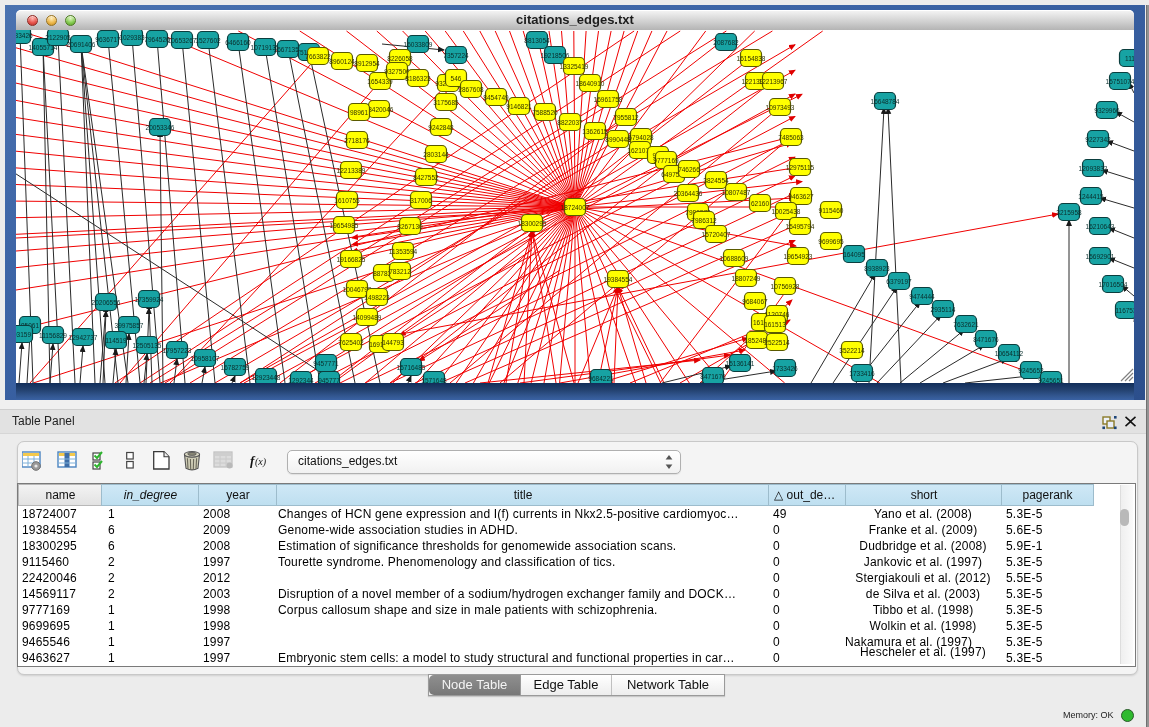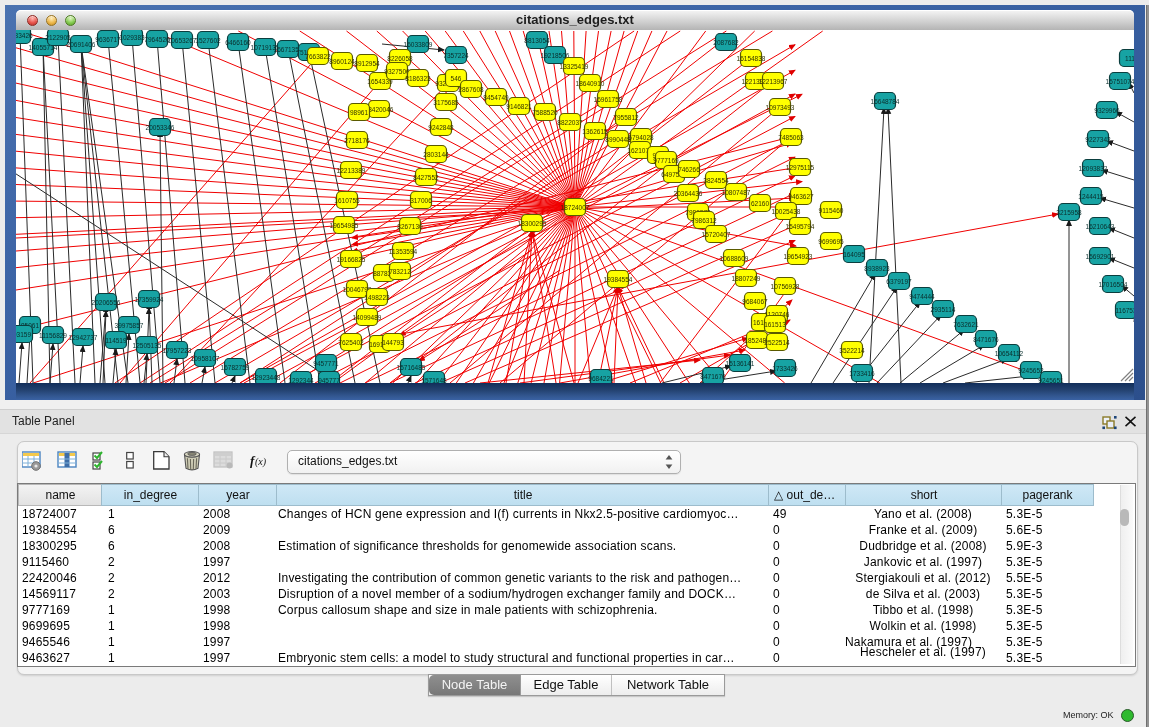--- a/index.html
+++ b/index.html
@@ -601,59 +601,60 @@
   <svg class="abs" style="left:377px;top:4px;" width="8" height="14" viewBox="0 0 8 14">
     <path d="M4,0 L7.4,4.4 L0.6,4.4 z" fill="#555"></path>
     <path d="M4,14 L7.4,9.6 L0.6,9.6 z" fill="#555"></path>
   </svg>
 </div>
 
 <div class="abs" style="left:17px;top:483px;width:1117px;height:182px;background:#fff;border:1px solid #7a7a7a;"></div>
 
 <div class="abs" style="left:18px;top:484px;width:1074px;height:21px;font-size:12px;color:#111;">
   <div class="abs" style="left:0;top:0;width:83px;height:20px;background:linear-gradient(#f3f3f3,#e2e2e2);border:1px solid #b8b8b8;border-right:none;line-height:20px;text-align:center;">name</div>
-  <div class="abs" style="left:83px;top:0;width:97px;height:20px;background:linear-gradient(#cfe8f6,#bedff0);border:1px solid #9dbccc;border-right:none;line-height:20px;text-align:center;">in_degree</div>
+  <div class="abs" style="left:83px;top:0;width:97px;height:20px;background:linear-gradient(#cfe8f6,#bedff0);border:1px solid #9dbccc;border-right:none;line-height:20px;text-align:center;font-style:italic;">in_degree</div>
   <div class="abs" style="left:180px;top:0;width:78px;height:20px;background:linear-gradient(#cfe8f6,#bedff0);border:1px solid #9dbccc;border-right:none;line-height:20px;text-align:center;">year</div>
   <div class="abs" style="left:258px;top:0;width:492px;height:20px;background:linear-gradient(#cfe8f6,#bedff0);border:1px solid #9dbccc;border-right:none;line-height:20px;text-align:center;">title</div>
   <div class="abs" style="left:750px;top:0;width:77px;height:20px;background:linear-gradient(#cfe8f6,#bedff0);border:1px solid #9dbccc;border-right:none;line-height:20px;text-align:left;"><span style="margin-left:5px;">△ out_de…</span></div>
   <div class="abs" style="left:827px;top:0;width:156px;height:20px;background:linear-gradient(#cfe8f6,#bedff0);border:1px solid #9dbccc;border-right:none;line-height:20px;text-align:center;">short</div>
   <div class="abs" style="left:983px;top:0;width:91px;height:20px;background:linear-gradient(#cfe8f6,#bedff0);border:1px solid #9dbccc;line-height:20px;text-align:center;">pagerank</div>
 </div>
 
 <div class="abs" id="rows" style="left:18px;top:505px;width:1074px;height:161px;font-size:12px;color:#000;letter-spacing:0.2px;overflow:hidden;">
 <div class="abs" style="left:4px;top:2px;">18724007</div>
     <div class="abs" style="left:90px;top:2px;">1</div>
     <div class="abs" style="left:185px;top:2px;">2008</div>
     <div class="abs" style="left:260px;top:2px;white-space:nowrap;width:504px;overflow:hidden;">Changes of HCN gene expression and I(f) currents in Nkx2.5‑positive cardiomyoc…</div>
     <div class="abs" style="left:755px;top:2px;">49</div>
     <div class="abs" style="left:827px;top:2px;width:156px;text-align:center;white-space:nowrap;">Yano et al. (2008)</div>
     <div class="abs" style="left:988px;top:2px;">5.3E‑5</div>
 <div class="abs" style="left:4px;top:18px;">19384554</div>
     <div class="abs" style="left:90px;top:18px;">6</div>
     <div class="abs" style="left:185px;top:18px;">2009</div>
+    <div class="abs" style="left:260px;top:18px;white-space:nowrap;width:504px;overflow:hidden;">Genome‑wide association studies in ADHD.</div>
     <div class="abs" style="left:755px;top:18px;">0</div>
     <div class="abs" style="left:827px;top:18px;width:156px;text-align:center;white-space:nowrap;">Franke et al. (2009)</div>
     <div class="abs" style="left:988px;top:18px;">5.6E‑5</div>
 <div class="abs" style="left:4px;top:34px;">18300295</div>
     <div class="abs" style="left:90px;top:34px;">6</div>
     <div class="abs" style="left:185px;top:34px;">2008</div>
     <div class="abs" style="left:260px;top:34px;white-space:nowrap;width:504px;overflow:hidden;">Estimation of significance thresholds for genomewide association scans.</div>
     <div class="abs" style="left:755px;top:34px;">0</div>
     <div class="abs" style="left:827px;top:34px;width:156px;text-align:center;white-space:nowrap;">Dudbridge et al. (2008)</div>
-    <div class="abs" style="left:988px;top:34px;">5.9E‑3</div>
+    <div class="abs" style="left:988px;top:34px;">5.9E‑1</div>
 <div class="abs" style="left:4px;top:50px;">9115460</div>
     <div class="abs" style="left:90px;top:50px;">2</div>
     <div class="abs" style="left:185px;top:50px;">1997</div>
+    <div class="abs" style="left:260px;top:50px;white-space:nowrap;width:504px;overflow:hidden;">Tourette syndrome. Phenomenology and classification of tics.</div>
     <div class="abs" style="left:755px;top:50px;">0</div>
     <div class="abs" style="left:827px;top:50px;width:156px;text-align:center;white-space:nowrap;">Jankovic et al. (1997)</div>
     <div class="abs" style="left:988px;top:50px;">5.3E‑5</div>
 <div class="abs" style="left:4px;top:66px;">22420046</div>
     <div class="abs" style="left:90px;top:66px;">2</div>
     <div class="abs" style="left:185px;top:66px;">2012</div>
-    <div class="abs" style="left:260px;top:66px;white-space:nowrap;width:504px;overflow:hidden;">Investigating the contribution of common genetic variants to the risk and pathogen…</div>
     <div class="abs" style="left:755px;top:66px;">0</div>
     <div class="abs" style="left:827px;top:66px;width:156px;text-align:center;white-space:nowrap;">Stergiakouli et al. (2012)</div>
     <div class="abs" style="left:988px;top:66px;">5.5E‑5</div>
 <div class="abs" style="left:4px;top:82px;">14569117</div>
     <div class="abs" style="left:90px;top:82px;">2</div>
     <div class="abs" style="left:185px;top:82px;text-align:right;">2003</div>
     <div class="abs" style="left:260px;top:82px;white-space:nowrap;width:504px;overflow:hidden;">Disruption of a novel member of a sodium/hydrogen exchanger family and DOCK…</div>
     <div class="abs" style="left:755px;top:82px;">0</div>
     <div class="abs" style="left:827px;top:82px;width:156px;text-align:center;white-space:nowrap;">de Silva et al. (2003)</div>
     <div class="abs" style="left:988px;top:82px;">5.3E‑5</div>

